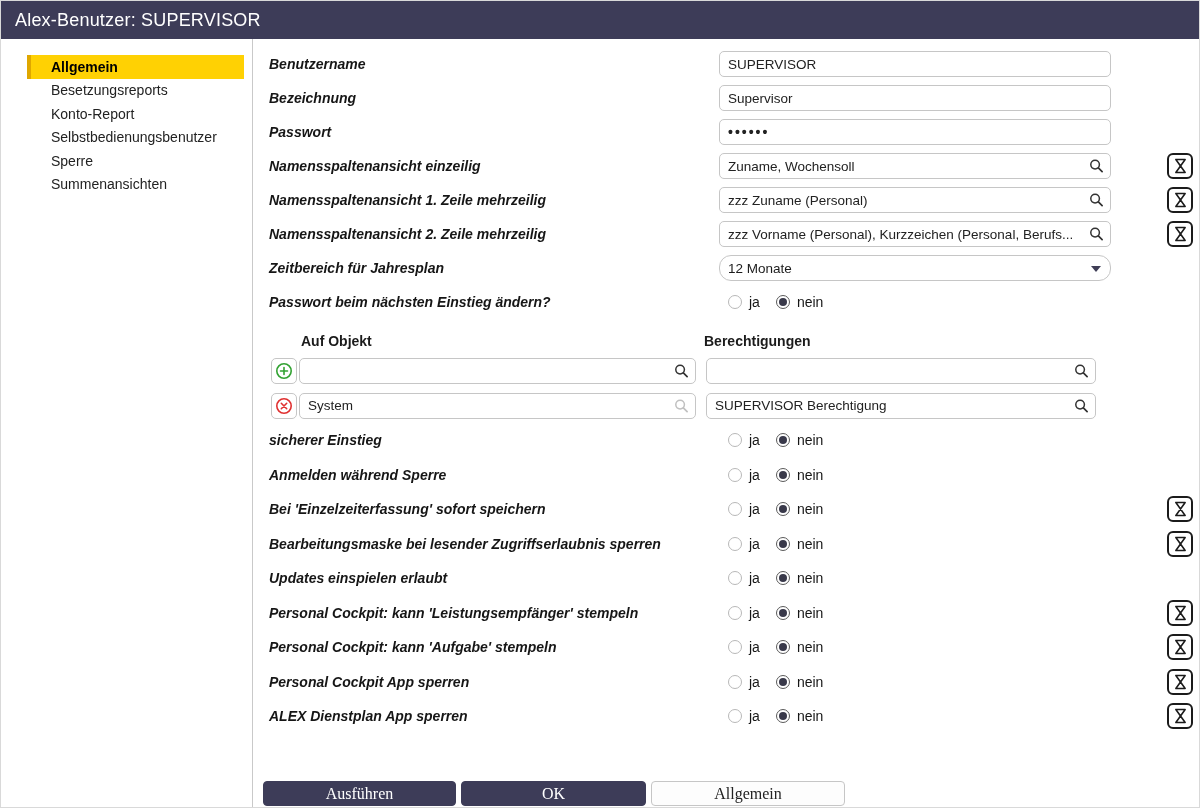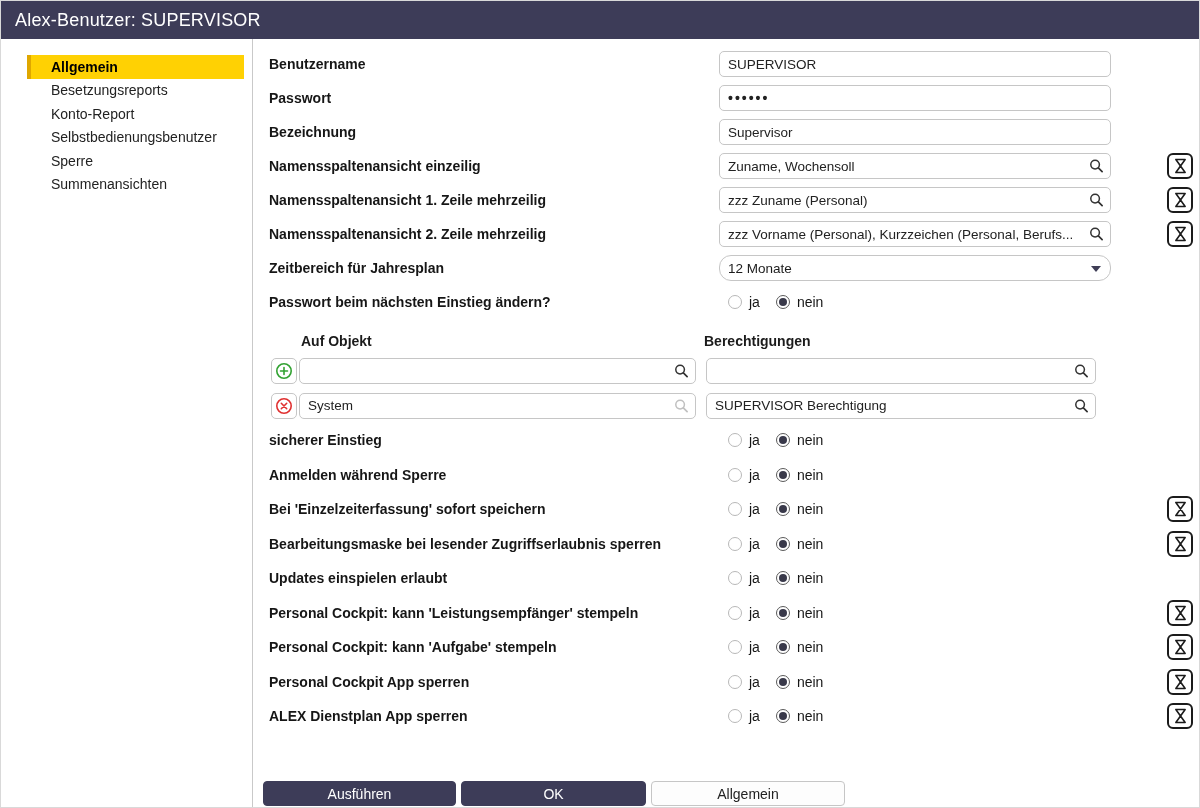--- a/index.html
+++ b/index.html
@@ -22,21 +22,21 @@
     height:23.5px; display:flex; align-items:center;
     margin:0 8px 0 26px; border-left:4px solid transparent;
     padding-left:20px; font-size:14px; cursor:pointer; color:#222;
   }
   .side-item.active { background:#ffd103; border-left-color:#dfa700; font-weight:bold; color:#000; }
 
   
   .main { flex:1; padding-top:8px; position:relative; }
   .row { display:flex; align-items:center; height:34px; padding-left:16px; }
   .trow { height:34.5px; }
-  .lbl { width:450px; font-size:14px; font-weight:600; color:#161616; flex:none; padding-right:10px; }
+  .lbl { width:450px; font-size:14px; font-weight:600; color:#161616; flex:none; padding-right:10px;font-style:italic; }
   .ctrl { width:392px; position:relative; flex:none; display:flex; align-items:center; }
   input.txt {
     width:100%; height:26px; border:1px solid #c6c6c6; border-radius:5px;
     padding:0 8px; font-size:13.5px; font-family:inherit; color:#222; background:#fff; outline:none;
   }
   .lookup input.txt { padding-right:28px; }
   .mag { position:absolute; right:7px; top:50%; transform:translateY(-50%); display:flex; cursor:pointer; }
   input.pw { font-weight:bold; letter-spacing:2px; font-size:14px; }
   input.email-inp { border:2px solid #eeb200; height:27px; }
 
@@ -76,21 +76,21 @@
     display:flex; align-items:center; justify-content:center; cursor:pointer; padding:0; flex:none;
   }
   .perm-ctrl1 { width:397px; margin-left:2px; position:relative; flex:none; }
   .perm-ctrl2 { width:390px; margin-left:10px; position:relative; flex:none; }
 
   .email-row { margin-top:6px; }
 
   
   .footer { position:absolute; bottom:2px; left:10px; display:flex; gap:5px; }
   .btn {
-    height:25px; border-radius:4px; font-size:14px; font-family:Liberation Sans, sans-serif; cursor:pointer;
+    height:25px; border-radius:4px; font-size:16px; font-family:Liberation Serif, serif; cursor:pointer;
     display:flex; align-items:center; justify-content:center;
   }
   .btn.dark { background:#3d3c58; color:#fff; border:1px solid #3d3c58; }
   .btn.light { background:#fdfdfd; color:#222; border:1px solid #c6c6c6; }
   .btn-ausfuehren { width:193px; }
   .btn-ok { width:185px; }
   .btn-abbrechen { width:194px; }
 </style>
 </head>
 <body>
@@ -125,30 +125,30 @@
   <div class="main">
 
     <div class="row">
       <div class="lbl">Benutzername</div>
       <div class="ctrl">
         <input class="txt" type="text" value="SUPERVISOR" style="">
       </div>
     </div>
 
     <div class="row">
+      <div class="lbl">Bezeichnung</div>
+      <div class="ctrl">
+        <input class="txt" type="text" value="Supervisor" style="">
+      </div>
+    </div>
+
+    <div class="row">
       <div class="lbl">Passwort</div>
       <div class="ctrl">
         <input class="txt pw" type="text" value="••••••" style="">
-      </div>
-    </div>
-
-    <div class="row">
-      <div class="lbl">Bezeichnung</div>
-      <div class="ctrl">
-        <input class="txt" type="text" value="Supervisor" style="">
       </div>
     </div>
 
     <div class="row">
       <div class="lbl">Namensspaltenansicht einzeilig</div>
       <div class="ctrl lookup">
         <input class="txt" type="text" value="Zuname, Wochensoll" style="">
         <span class="mag">
           <svg width="15" height="15" viewBox="0 0 16 16">
               <circle cx="6.5" cy="6.5" r="4.6" fill="none" stroke="#333" stroke-width="1.6"></circle>

